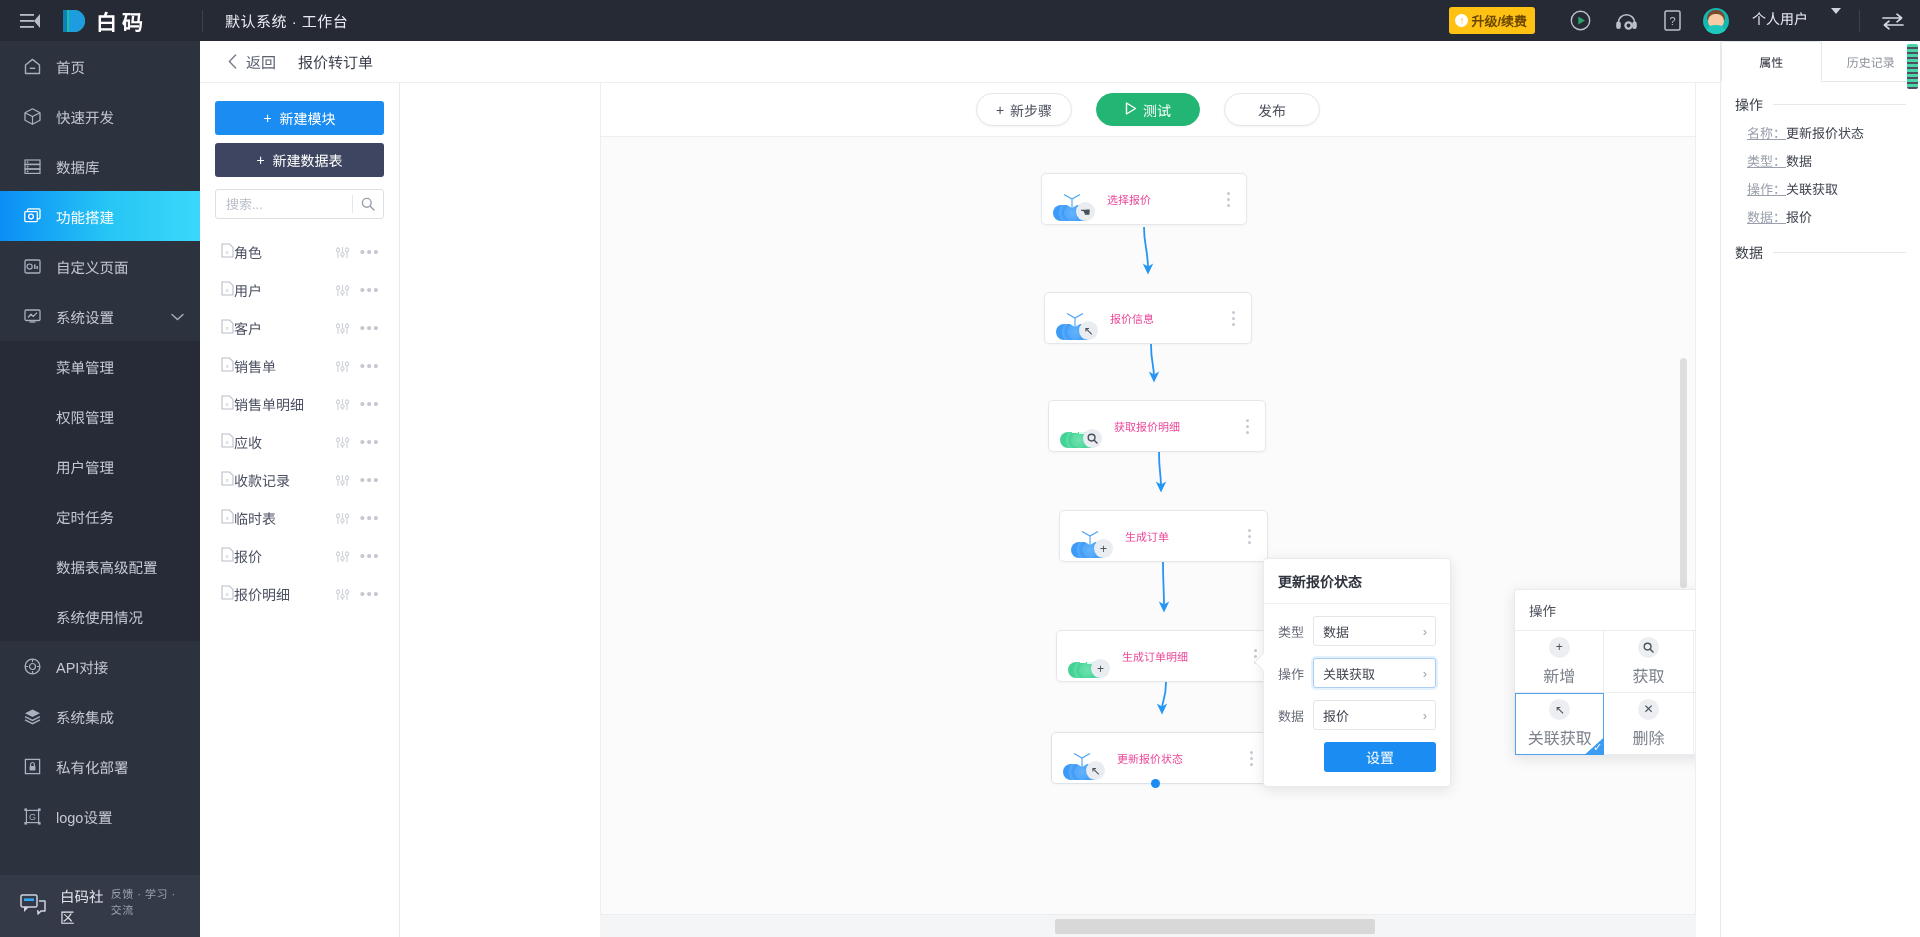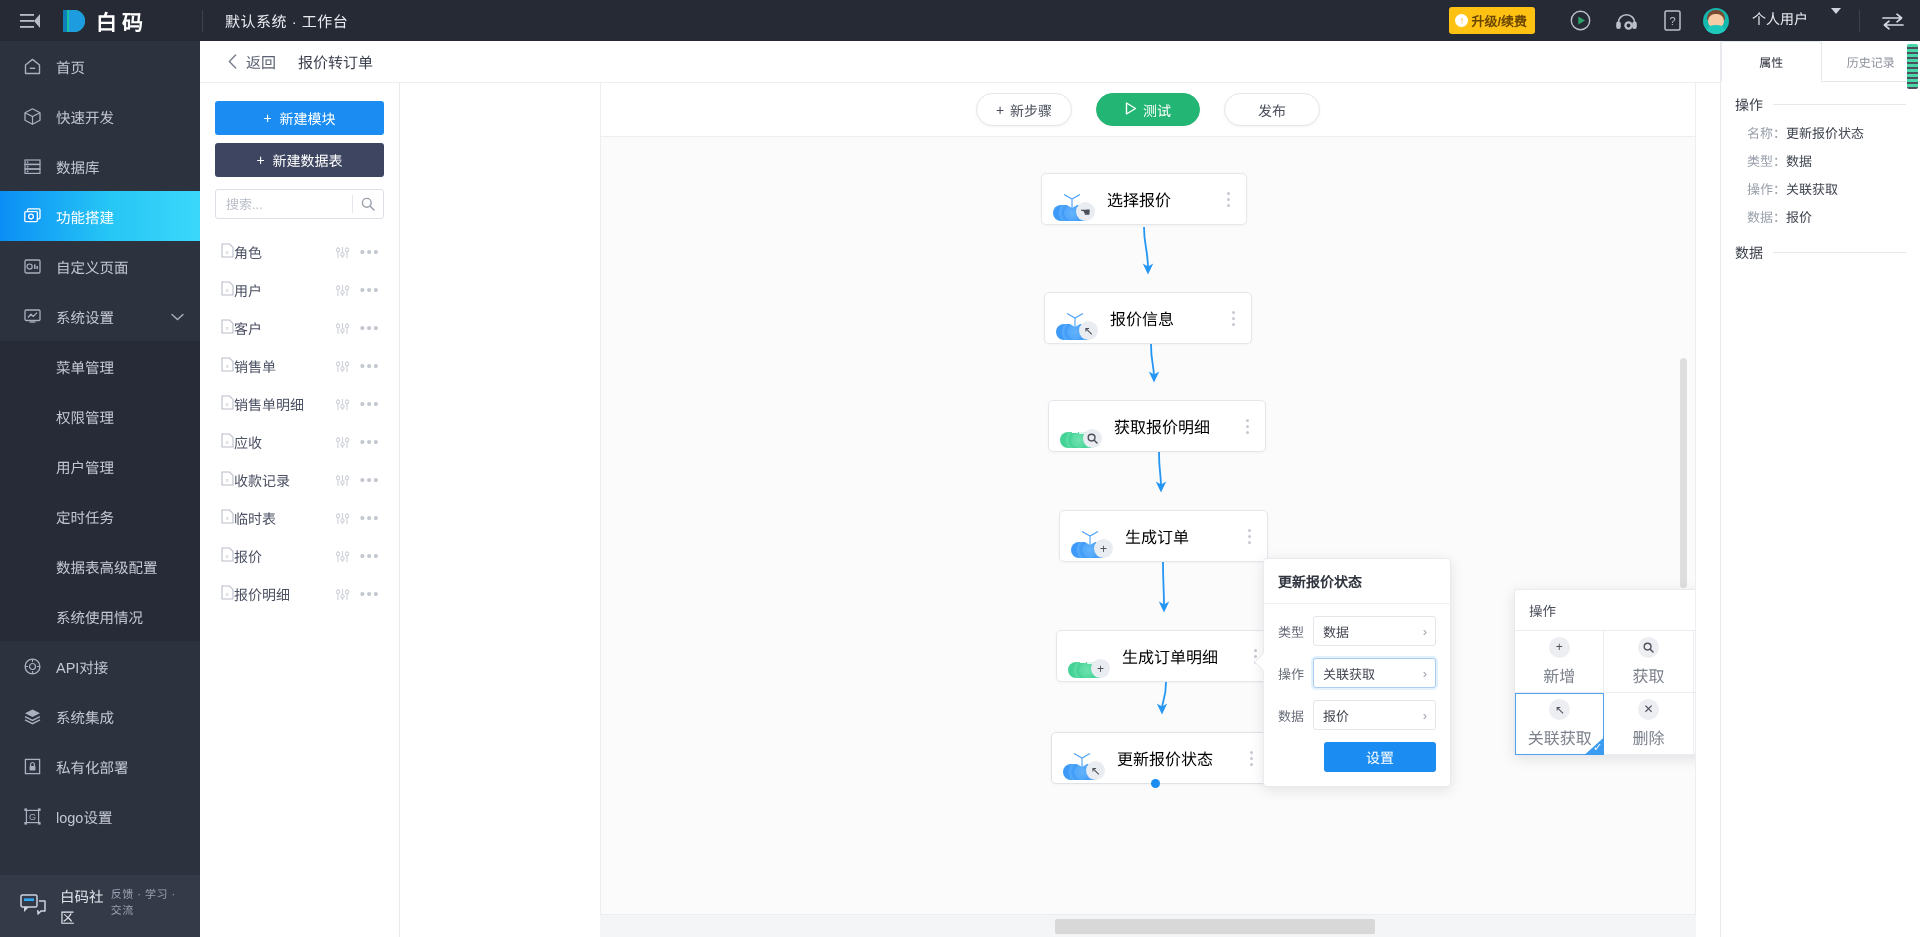--- a/index.html
+++ b/index.html
@@ -154,21 +154,21 @@
   .node-ico .sq {
     width: 38px; height: 38px; border-radius: 8px; position: relative; overflow: hidden;
   }
   .node-ico .sq.blue { background: radial-gradient(circle at 50% 50%, #64b3fb 0%, #50a6fa 38%, #3d99f7 39%, #58acfb 62%, #3f9bf8 63%, #3d99f7 100%); }
   .node-ico .sq.green { background: radial-gradient(circle at 50% 50%, #6ee2b0 0%, #56d9a0 38%, #41d195 39%, #60dca7 62%, #45d397 63%, #41d195 100%); }
   .node-ico .badge {
     position: absolute; right: -4px; bottom: -3px; width: 19px; height: 19px; border-radius: 50%;
     background: #e9ecf0; display: flex; align-items: center; justify-content: center;
     color: #4b4f59; font-size: 12px; line-height: 1;
   }
-  .node-label { font-size: 16px; color: #000000; white-space: nowrap; }
+  .node-label { font-size: 11px; color: #ec4899; white-space: nowrap; }
   .node-menu {
     margin-left: auto; display: flex; flex-direction: column; gap: 3px; align-items: center;
     padding: 4px 2px; cursor: pointer;
   }
   .node-menu i { width: 3px; height: 3px; border-radius: 50%; background: #c5c9d1; display: block; }
   .node-dot-bottom {
     position: absolute; width: 9px; height: 9px; border-radius: 50%; background: #1b8cf2;
   }
   .edge { position: absolute; overflow: visible; }
 
@@ -245,21 +245,21 @@
   }
   .rp-tab.active {
     color: #2d313c; background: #fff; border: 1px solid #e4e7ec; border-bottom-color: #fff;
     border-radius: 3px 3px 0 0; margin-bottom: -1px;
   }
   .rp-body { padding: 12px 14px 0 14px; overflow: hidden; flex: 1; }
   .rp-sechd { display: flex; align-items: center; gap: 10px; margin-bottom: 9px; }
   .rp-sechd .t { font-size: 14px; color: #3a3f4a; white-space: nowrap; }
   .rp-sechd .ln { flex: 1; height: 1px; background: #e6e8ec; }
   .rp-kv { display: flex; font-size: 13px; margin: 0 0 9px 12px; }
-  .rp-k { color: #9aa0ab; white-space: nowrap; }
+  .rp-k { color: #9aa0ab; white-space: nowrap; text-decoration: underline; }
   .rp-v { color: #3e434e; }
   .rp-sechd.mt { margin-top: 16px; }
 
   .topbar-scrollthumb {
     position: absolute; right: 2px; top: 44px; width: 11px; height: 45px; background: #4a505e;
     border-radius: 2px; z-index: 60; cursor: pointer;
     background-image: repeating-linear-gradient(180deg,#4ad5a8 0 3px,#4a505e 3px 5px);
   }
 </style>
 </head>

